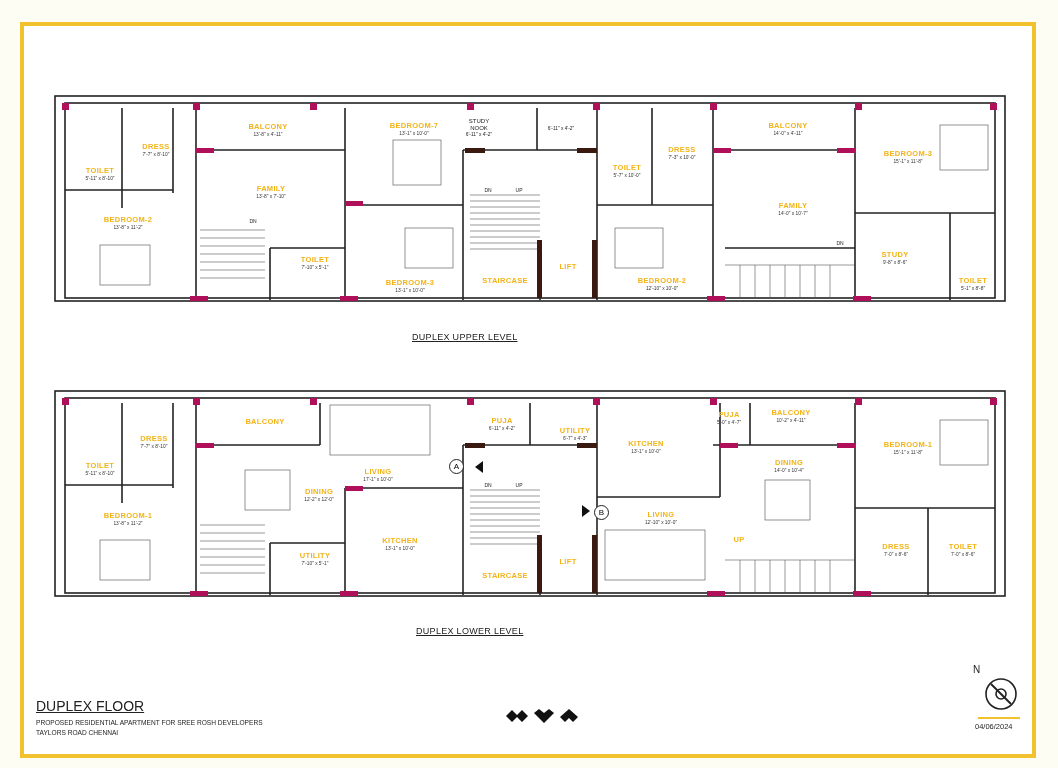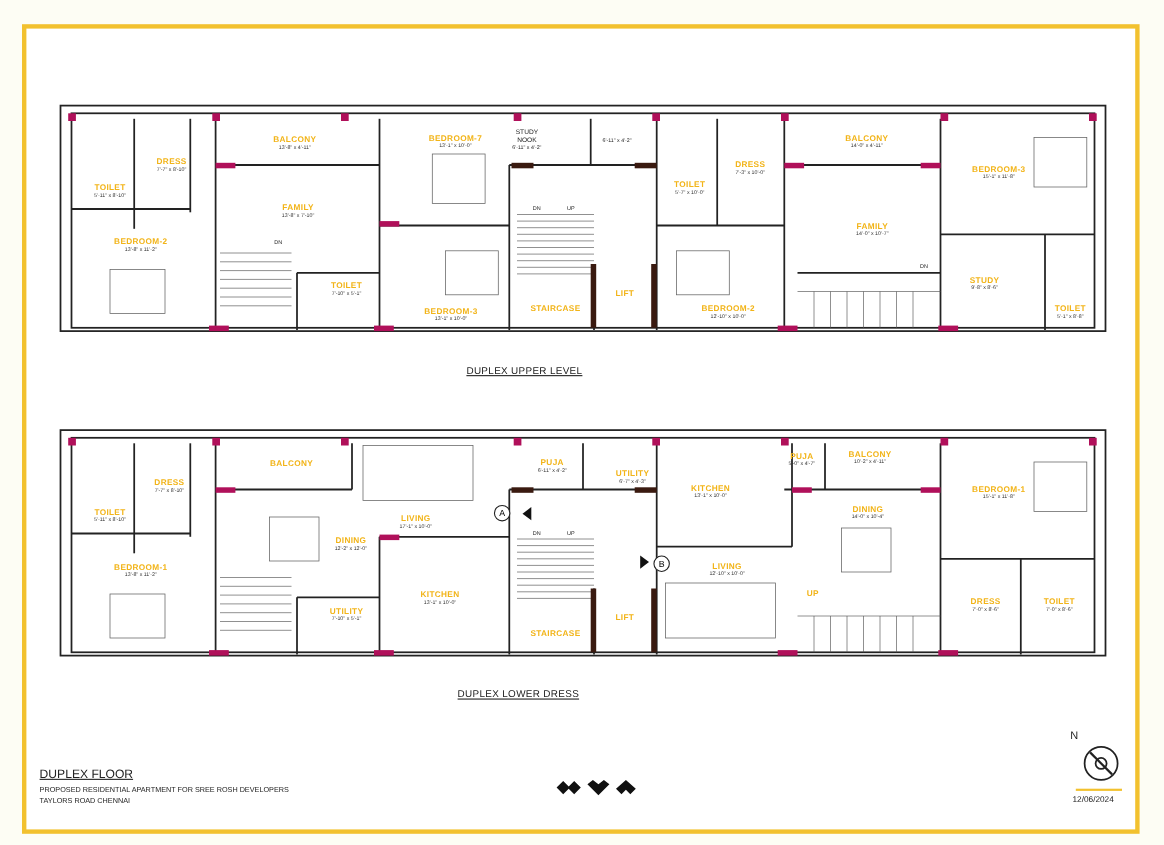--- a/index.html
+++ b/index.html
@@ -4,21 +4,21 @@
 <style>
   html,body{margin:0;padding:0;background:#fdfdf4;}
   body{width:1058px;height:768px;position:relative;overflow:hidden;font-family:"Liberation Sans",sans-serif;}
   .sheet{position:absolute;left:20px;top:22px;width:1016px;height:736px;border:4px solid #f2c12e;background:#fff;box-sizing:border-box;}
   .plan{position:absolute;}
   .room-label{position:absolute;font-size:7.5px;font-weight:bold;color:#f2b418;letter-spacing:0.3px;text-align:center;white-space:nowrap;transform:translateX(-50%);}
   .room-dim{position:absolute;font-size:4.8px;color:#333;text-align:center;white-space:nowrap;transform:translateX(-50%);}
   .plain-label{position:absolute;font-size:6px;color:#222;white-space:nowrap;transform:translateX(-50%);}
   .level-title{position:absolute;font-size:9px;color:#222;text-decoration:underline;letter-spacing:0.3px;white-space:nowrap;}
   .title-block{position:absolute;left:36px;top:698px;}
-  .tb-title{font-size:11px;color:#222;text-decoration:underline;margin-bottom:4px;}
+  .tb-title{font-size:14px;color:#222;text-decoration:underline;margin-bottom:4px;}
   .tb-line{font-size:6.6px;color:#222;line-height:10px;}
   .north{position:absolute;left:975px;top:668px;}
   .north-n{position:absolute;left:-2px;top:-4px;font-size:10px;color:#222;}
   .date{position:absolute;left:975px;top:722px;font-size:7.5px;color:#222;}
   .date-bar{position:absolute;left:978px;top:717px;width:42px;height:2px;background:#f2c12e;}
   .logo{position:absolute;left:504px;top:706px;}
   .marker{position:absolute;width:13px;height:13px;border:1px solid #222;border-radius:50%;font-size:8px;text-align:center;line-height:13px;background:#fff;}
   .arrow-r{position:absolute;width:0;height:0;border-top:6px solid transparent;border-bottom:6px solid transparent;border-left:8px solid #111;}
   .arrow-l{position:absolute;width:0;height:0;border-top:6px solid transparent;border-bottom:6px solid transparent;border-right:8px solid #111;}
 </style>
@@ -241,21 +241,21 @@
 
   <div class="plain-label" style="left:479px;top:118px">STUDY</div>
   <div class="plain-label" style="left:479px;top:125px">NOOK</div>
   <div class="plain-label" style="left:479px;top:132px;font-size:4.8px">6'-11" x 4'-2"</div>
   <div class="plain-label" style="left:561px;top:126px;font-size:4.8px">6'-11" x 4'-2"</div>
   <div class="plain-label" style="left:488px;top:187px;font-size:5px">DN</div>
   <div class="plain-label" style="left:519px;top:187px;font-size:5px">UP</div>
   <div class="plain-label" style="left:253px;top:218px;font-size:5px">DN</div>
   <div class="plain-label" style="left:840px;top:240px;font-size:5px">DN</div>
 
-  <div class="level-title" style="left:424px;top:332px">DUPLEX UPPER LEVEL</div>
+  <div class="level-title" style="left:412px;top:332px">DUPLEX UPPER LEVEL</div>
 </div>
 
 <div>
   <div class="room-label" style="left:154px;top:434px">DRESS</div>
   <div class="room-dim" style="left:154px;top:444px">7'-7" x 8'-10"</div>
   <div class="room-label" style="left:100px;top:461px">TOILET</div>
   <div class="room-dim" style="left:100px;top:471px">5'-11" x 8'-10"</div>
   <div class="room-label" style="left:265px;top:417px">BALCONY</div>
   <div class="room-label" style="left:319px;top:487px">DINING</div>
   <div class="room-dim" style="left:319px;top:497px">12'-2" x 12'-0"</div>
@@ -292,21 +292,21 @@
 
   <div class="plain-label" style="left:488px;top:482px;font-size:5px">DN</div>
   <div class="plain-label" style="left:519px;top:482px;font-size:5px">UP</div>
   <div class="room-label" style="left:739px;top:535px">UP</div>
 
   <div class="marker" style="left:449px;top:459px">A</div>
   <div class="arrow-l" style="left:475px;top:461px"></div>
   <div class="arrow-r" style="left:582px;top:505px"></div>
   <div class="marker" style="left:594px;top:505px">B</div>
 
-  <div class="level-title" style="left:416px;top:626px">DUPLEX LOWER DRESS</div>
+  <div class="level-title" style="left:416px;top:626px">DUPLEX LOWER LEVEL</div>
 </div>
 
 <div class="title-block">
   <div class="tb-title">DUPLEX FLOOR</div>
   <div class="tb-line">PROPOSED RESIDENTIAL APARTMENT FOR SREE ROSH DEVELOPERS</div>
   <div class="tb-line">TAYLORS ROAD CHENNAI</div>
 </div>
 
 <svg class="logo" width="80" height="18" viewBox="0 0 80 18">
   <path d="M2 10 L8 4 L13 9 L18 4 L24 10 L18 16 L13 11 L8 16 Z" fill="#111"></path>
@@ -316,13 +316,13 @@
 
 <div class="north">
   <div class="north-n">N</div>
   <svg width="44" height="44" viewBox="0 0 44 44" style="position:absolute;left:4px;top:4px">
     <circle cx="22" cy="22" r="15" fill="none" stroke="#222" stroke-width="1.6"></circle>
     <line x1="12" y1="12" x2="32" y2="32" stroke="#222" stroke-width="2"></line>
     <circle cx="22" cy="22" r="5" fill="none" stroke="#222" stroke-width="1.6"></circle>
   </svg>
 </div>
 <div class="date-bar"></div>
-<div class="date">12/06/2024</div>
+<div class="date">04/06/2024</div>
 
 </body></html>

